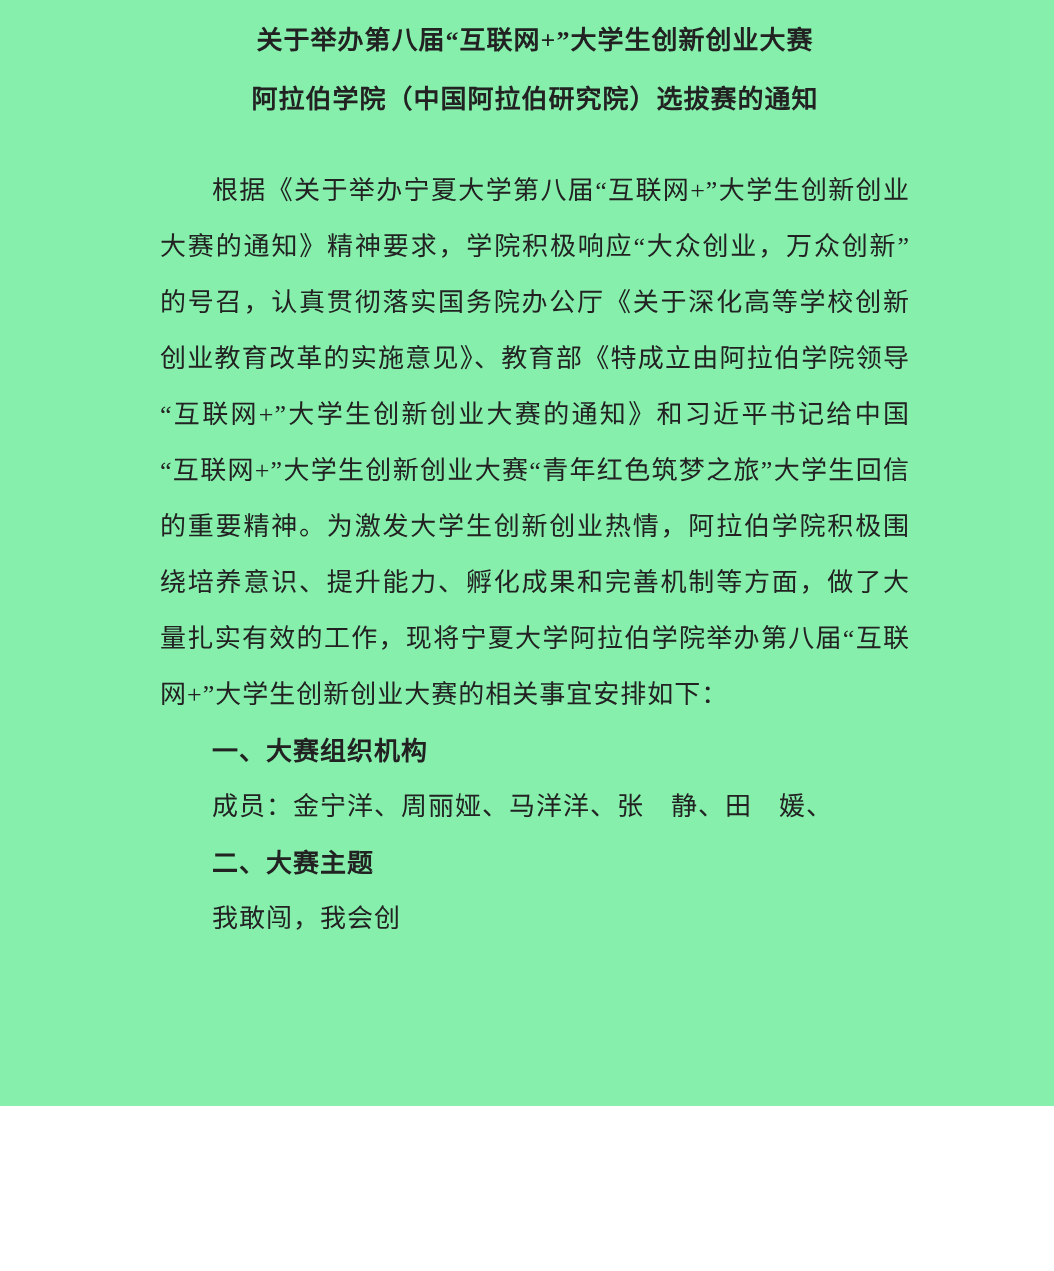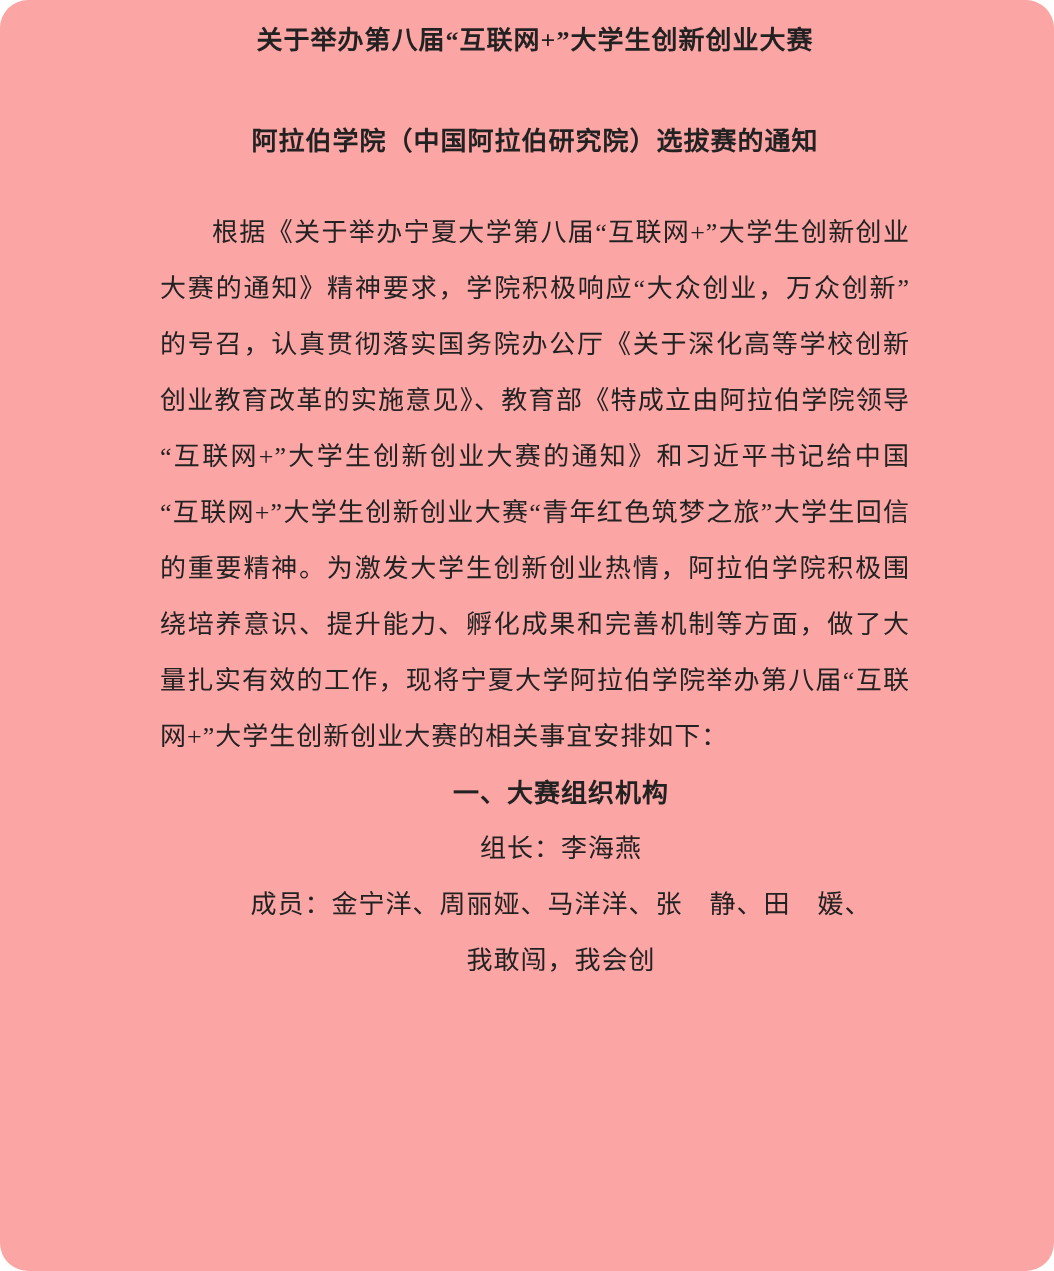--- a/index.html
+++ b/index.html
@@ -10,46 +10,44 @@
   body {
     width: 1054px;
     height: 1271px;
     overflow: hidden;
     font-family: "Liberation Serif", "DejaVu Serif", serif;
     color: #222222;
   }
   .page {
     box-sizing: border-box;
     width: 1054px;
-    height: 1271px;
+    height: 1106px;
     padding: 26px 144px 20px 160px;
-    background: #fca5a5;
-    border-radius: 28px;
+    background: #86efac;
   }
   .doc-title {
     text-align: center;
     font-weight: bold;
     font-size: 26px;
     line-height: 30px;
     letter-spacing: 1px;
     margin: 0;
   }
   .doc-title.second {
-    margin-top: 71px;
+    margin-top: 29px;
   }
   .content {
     margin-top: 48px;
     width: 750px;
   }
   .para {
     font-size: 26px;
     line-height: 56px;
     letter-spacing: 1px;
     margin: 0;
-    text-align: center;
   }
   .para-body {
     text-indent: 2em;
     text-align: justify;
   }
   .para-heading {
     text-indent: 2em;
     font-weight: bold;
     font-family: "Liberation Sans", "DejaVu Sans", sans-serif;
   }
@@ -66,22 +64,22 @@
 
   <h1 class="doc-title second">阿拉伯学院（中国阿拉伯研究院）选拔赛的通知</h1>
 
   <div class="content">
 
     <p class="para para-body">根据《关于举办宁夏大学第八届“互联网+”大学生创新创业大赛的通知》精神要求，学院积极响应“大众创业，万众创新”的号召，认真贯彻落实国务院办公厅《关于深化高等学校创新创业教育改革的实施意见》、教育部《特成立由阿拉伯学院领导“互联网+”大学生创新创业大赛的通知》和习近平书记给中国“互联网+”大学生创新创业大赛“青年红色筑梦之旅”大学生回信的重要精神。为激发大学生创新创业热情，阿拉伯学院积极围绕培养意识、提升能力、孵化成果和完善机制等方面，做了大量扎实有效的工作，现将宁夏大学阿拉伯学院举办第八届“互联网+”大学生创新创业大赛的相关事宜安排如下：</p>
 
     <p class="para para-heading">一、大赛组织机构</p>
 
 
-    <p class="para para-line">组长：李海燕</p>
 
 
     <p class="para para-line">成员：金宁洋、周丽娅、马洋洋、张　静、田　媛、</p>
 
+    <p class="para para-heading">二、大赛主题</p>
 
     <p class="para para-line">我敢闯，我会创</p>
 
   </div>
 </div>
 
 </body></html>

